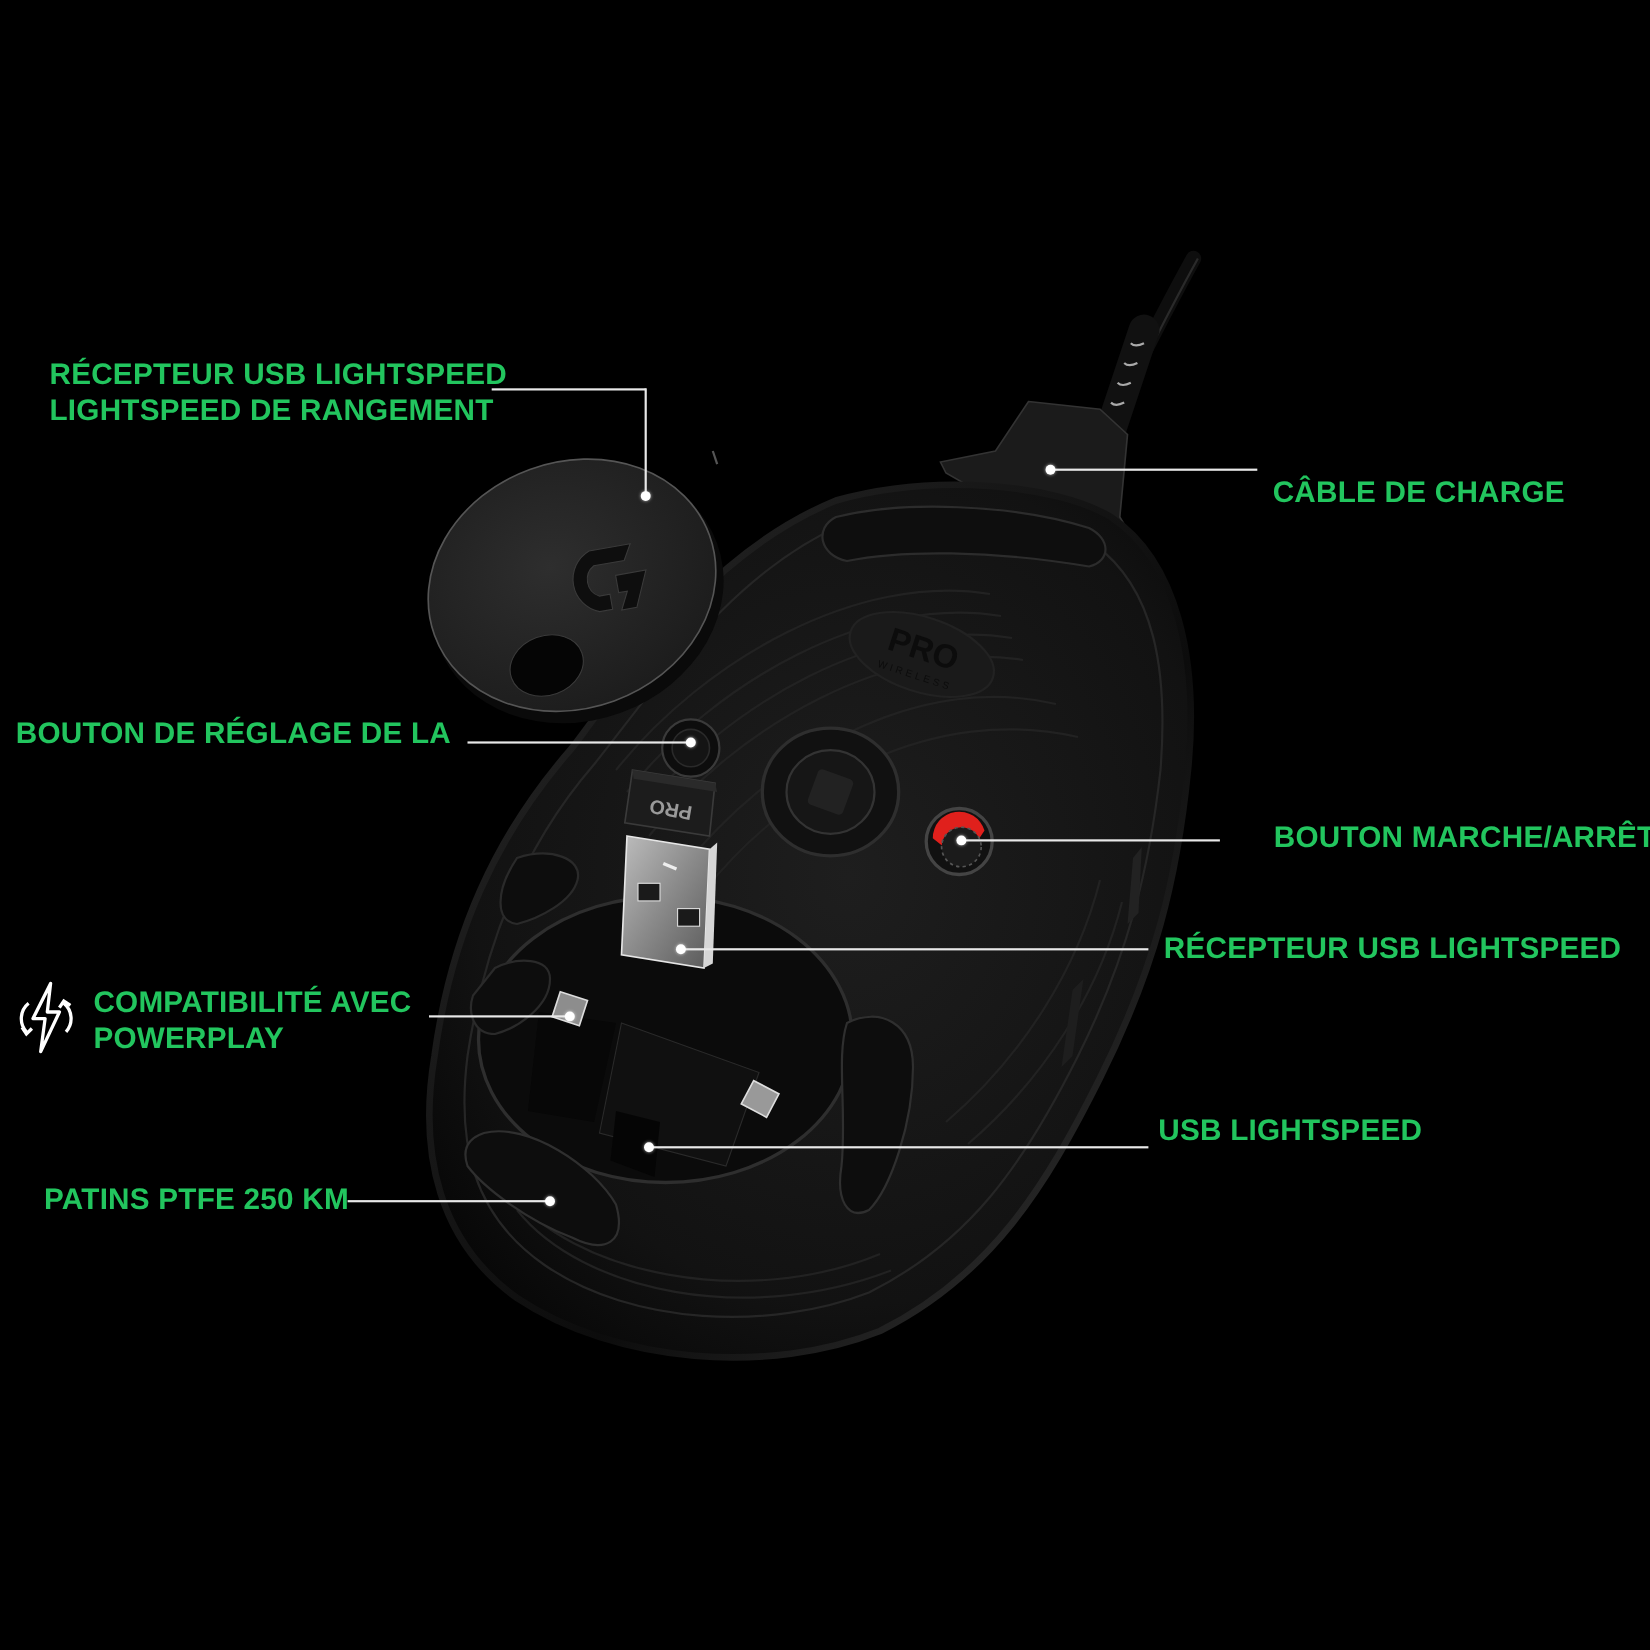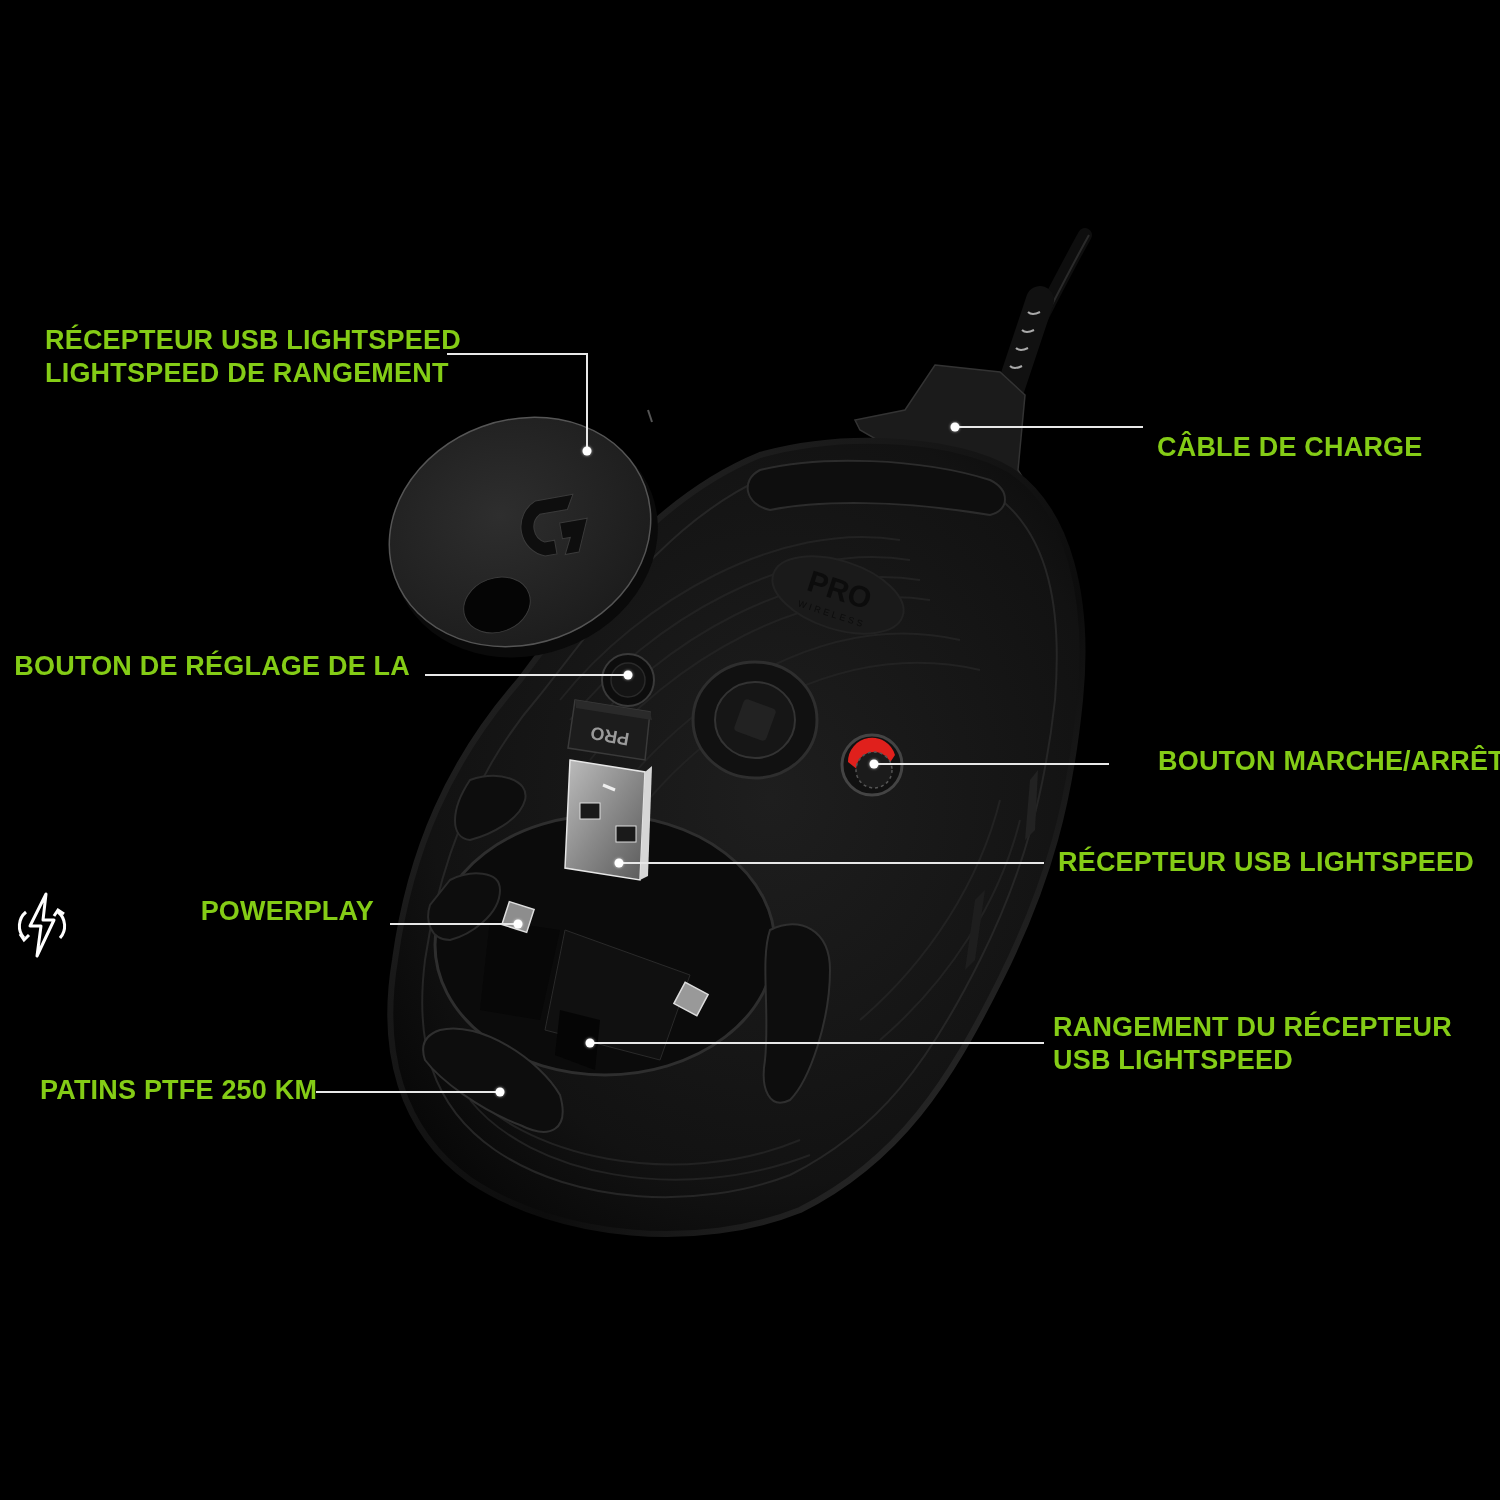--- a/index.html
+++ b/index.html
@@ -1,19 +1,19 @@
 <!DOCTYPE html>
 <html><head>
   <meta charset="utf-8">
   <style>
     html, body { margin:0; padding:0; background:#000; }
     body { width:1500px; height:1500px; position:relative; overflow:hidden;
       font-family:"Liberation Sans", "DejaVu Sans", sans-serif; }
     .stage { position:absolute; inset:0; background:#000; }
-    .label { position:absolute; color:#84cc16; font-weight:700; font-size:27px; line-height:33px;
+    .label { position:absolute; color:#22c55e; font-weight:700; font-size:27px; line-height:33px;
       letter-spacing:0.2px; white-space:nowrap; }
     .label.right { text-align:left; }
     .line { position:absolute; background:#e8e8e8; height:2px; }
     .vline { position:absolute; background:#e8e8e8; width:2px; }
     .dot { position:absolute; width:9px; height:9px; border-radius:50%; background:#fff;
       box-shadow:0 0 3px rgba(255,255,255,0.7); transform:translate(-50%,-50%); }
     svg.art { position:absolute; left:0; top:0; }
     .pp-icon { position:absolute; left:10px; top:890px; width:64px; height:70px; }
   </style>
 </head>
@@ -184,27 +184,27 @@
   <div class="dot" style="left:619px; top:863px;"></div>
 
   <svg class="pp-icon" viewBox="0 0 64 70">
     <path d="M16 22 A18 18 0 0 0 14 48" stroke="#fff" stroke-width="3" fill="none"></path>
     <path d="M10 44 L14 50 L19 45" stroke="#fff" stroke-width="3" fill="none"></path>
     <path d="M48 22 A18 18 0 0 1 50 48" stroke="#fff" stroke-width="3" fill="none"></path>
     <path d="M44 26 L48 20 L54 24" stroke="#fff" stroke-width="3" fill="none"></path>
     <path d="M36 4 L20 36 L31 36 L27 66 L44 30 L33 30 Z" stroke="#fff" stroke-width="3" fill="none" stroke-linejoin="round"></path>
   </svg>
   <div class="label right" style="right:1126px; top:895px;">
+    <div>COMPATIBILITÉ AVEC</div>
     <div>POWERPLAY</div>
   </div>
   <div class="line" style="left:390px; top:923px; width:128px;"></div>
   <div class="dot" style="left:518px; top:924px;"></div>
 
   <div class="label" style="left:1053px; top:1011px;">
-    <div>RANGEMENT DU RÉCEPTEUR</div>
     <div>USB LIGHTSPEED</div>
   </div>
   <div class="line" style="left:590px; top:1042px; width:454px;"></div>
   <div class="dot" style="left:590px; top:1043px;"></div>
 
   <div class="label" style="left:40px; top:1074px;">
     <div>PATINS PTFE 250 KM</div>
   </div>
   <div class="line" style="left:316px; top:1091px; width:183px;"></div>
   <div class="dot" style="left:500px; top:1092px;"></div>

